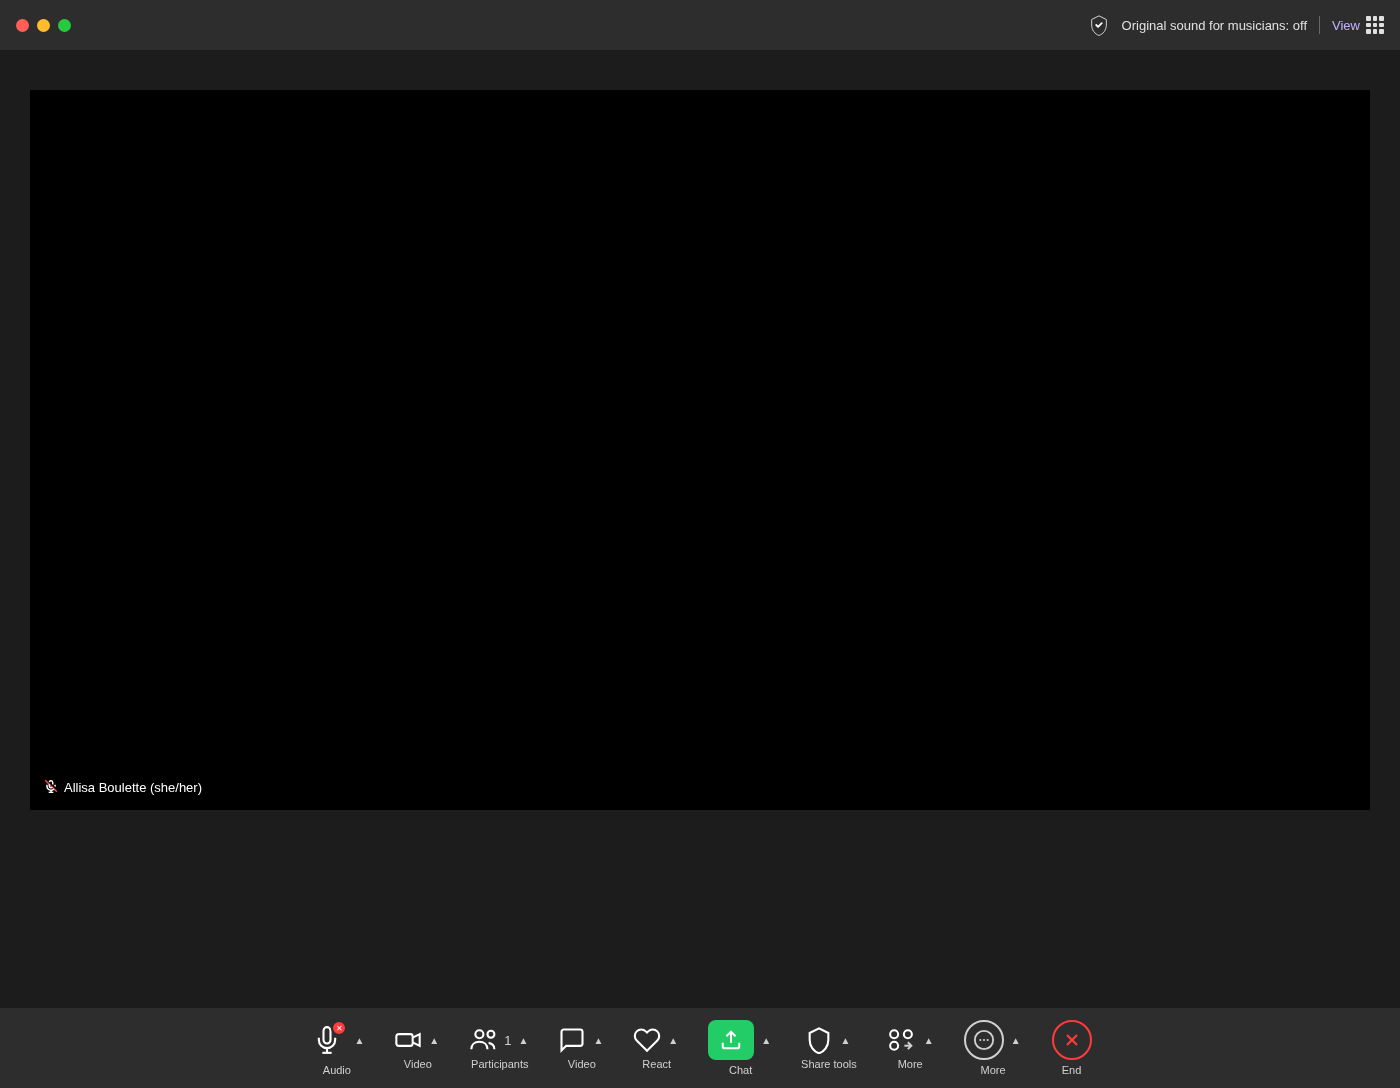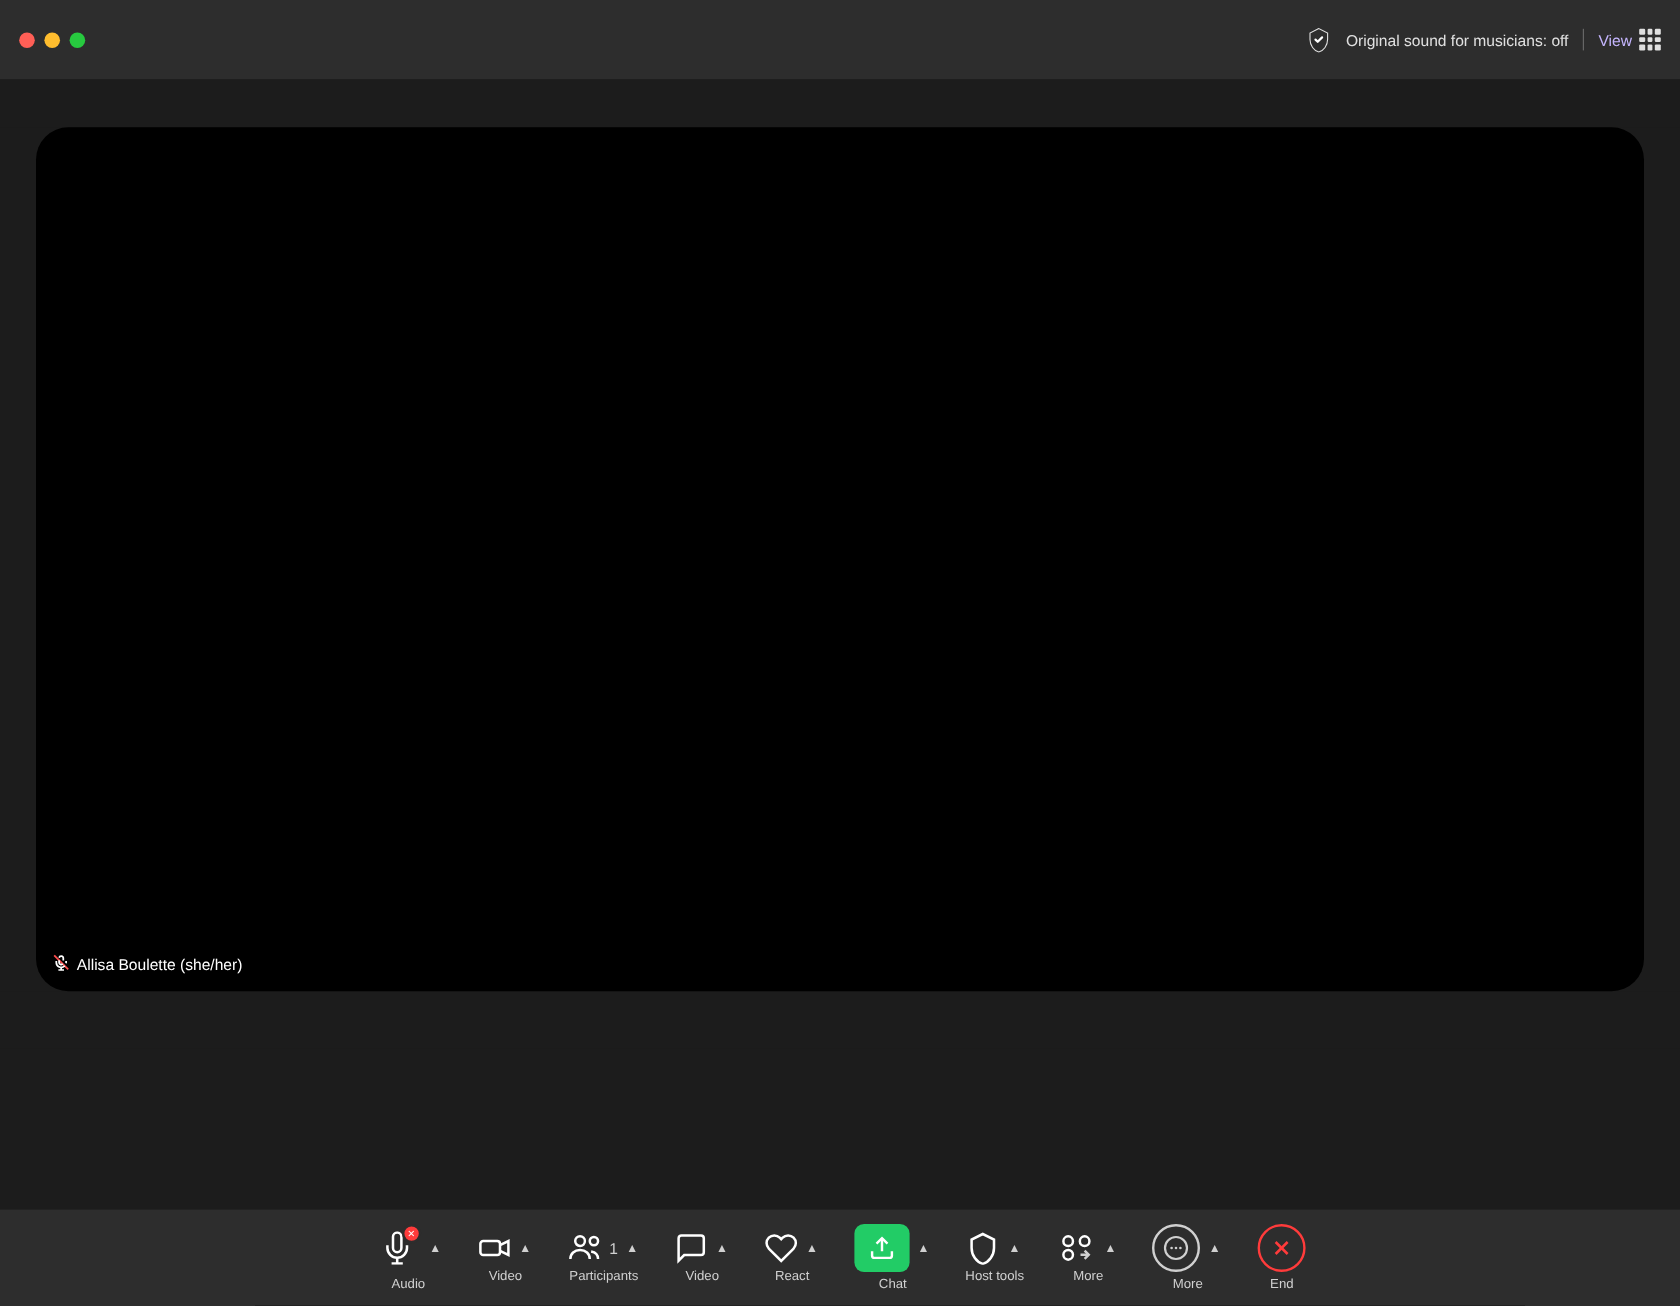--- a/index.html
+++ b/index.html
@@ -8,21 +8,21 @@
       height: 1088px;
       background: #1c1c1c;
       font-family: -apple-system, BlinkMacSystemFont, 'Segoe UI', sans-serif;
       overflow: hidden;
       color: #fff;
       user-select: none;
     }
 
     
     .titlebar {
-      height: 66px;
+      height: 50px;
       background: #2d2d2d;
       display: flex;
       align-items: center;
       justify-content: space-between;
       padding: 0 16px;
       position: relative;
       z-index: 10;
     }
     .traffic-lights {
       display: flex;
@@ -86,21 +86,20 @@
       height: 40px;
       background: #1c1c1c;
     }
 
     
     .video-area {
       position: relative;
       margin: 0 30px;
       background: #000;
       height: 720px;
-      border-radius: 27px;
     }
     .participant-label {
       position: absolute;
       bottom: 14px;
       left: 14px;
       display: flex;
       align-items: center;
       gap: 6px;
       font-size: 13px;
       color: #fff;
@@ -355,21 +354,21 @@
     <span class="toolbar-label">Chat</span>
   </div>
 
   <div class="toolbar-item">
     <div class="toolbar-item-inner">
       <svg width="28" height="28" viewBox="0 0 24 24" stroke="#d0d0d0" stroke-width="1.8" fill="none">
         <path d="M12 2L4 6v6c0 5.25 3.5 10.15 8 11.35C16.5 22.15 20 17.25 20 12V6L12 2z"></path>
       </svg>
       <button class="chevron-btn">▲</button>
     </div>
-    <span class="toolbar-label">Host tools</span>
+    <span class="toolbar-label">Share tools</span>
   </div>
 
   <div class="toolbar-item">
     <div class="toolbar-item-inner">
       <svg width="32" height="28" viewBox="0 0 28 24" stroke="#d0d0d0" stroke-width="1.8" fill="none">
         <circle cx="8" cy="7" r="3.5"></circle>
         <circle cx="20" cy="7" r="3.5"></circle>
         <circle cx="8" cy="17" r="3.5"></circle>
         <path d="M20 14 L23 17 L20 20" stroke="#d0d0d0"></path>
         <path d="M17 17h6" stroke="#d0d0d0"></path>

